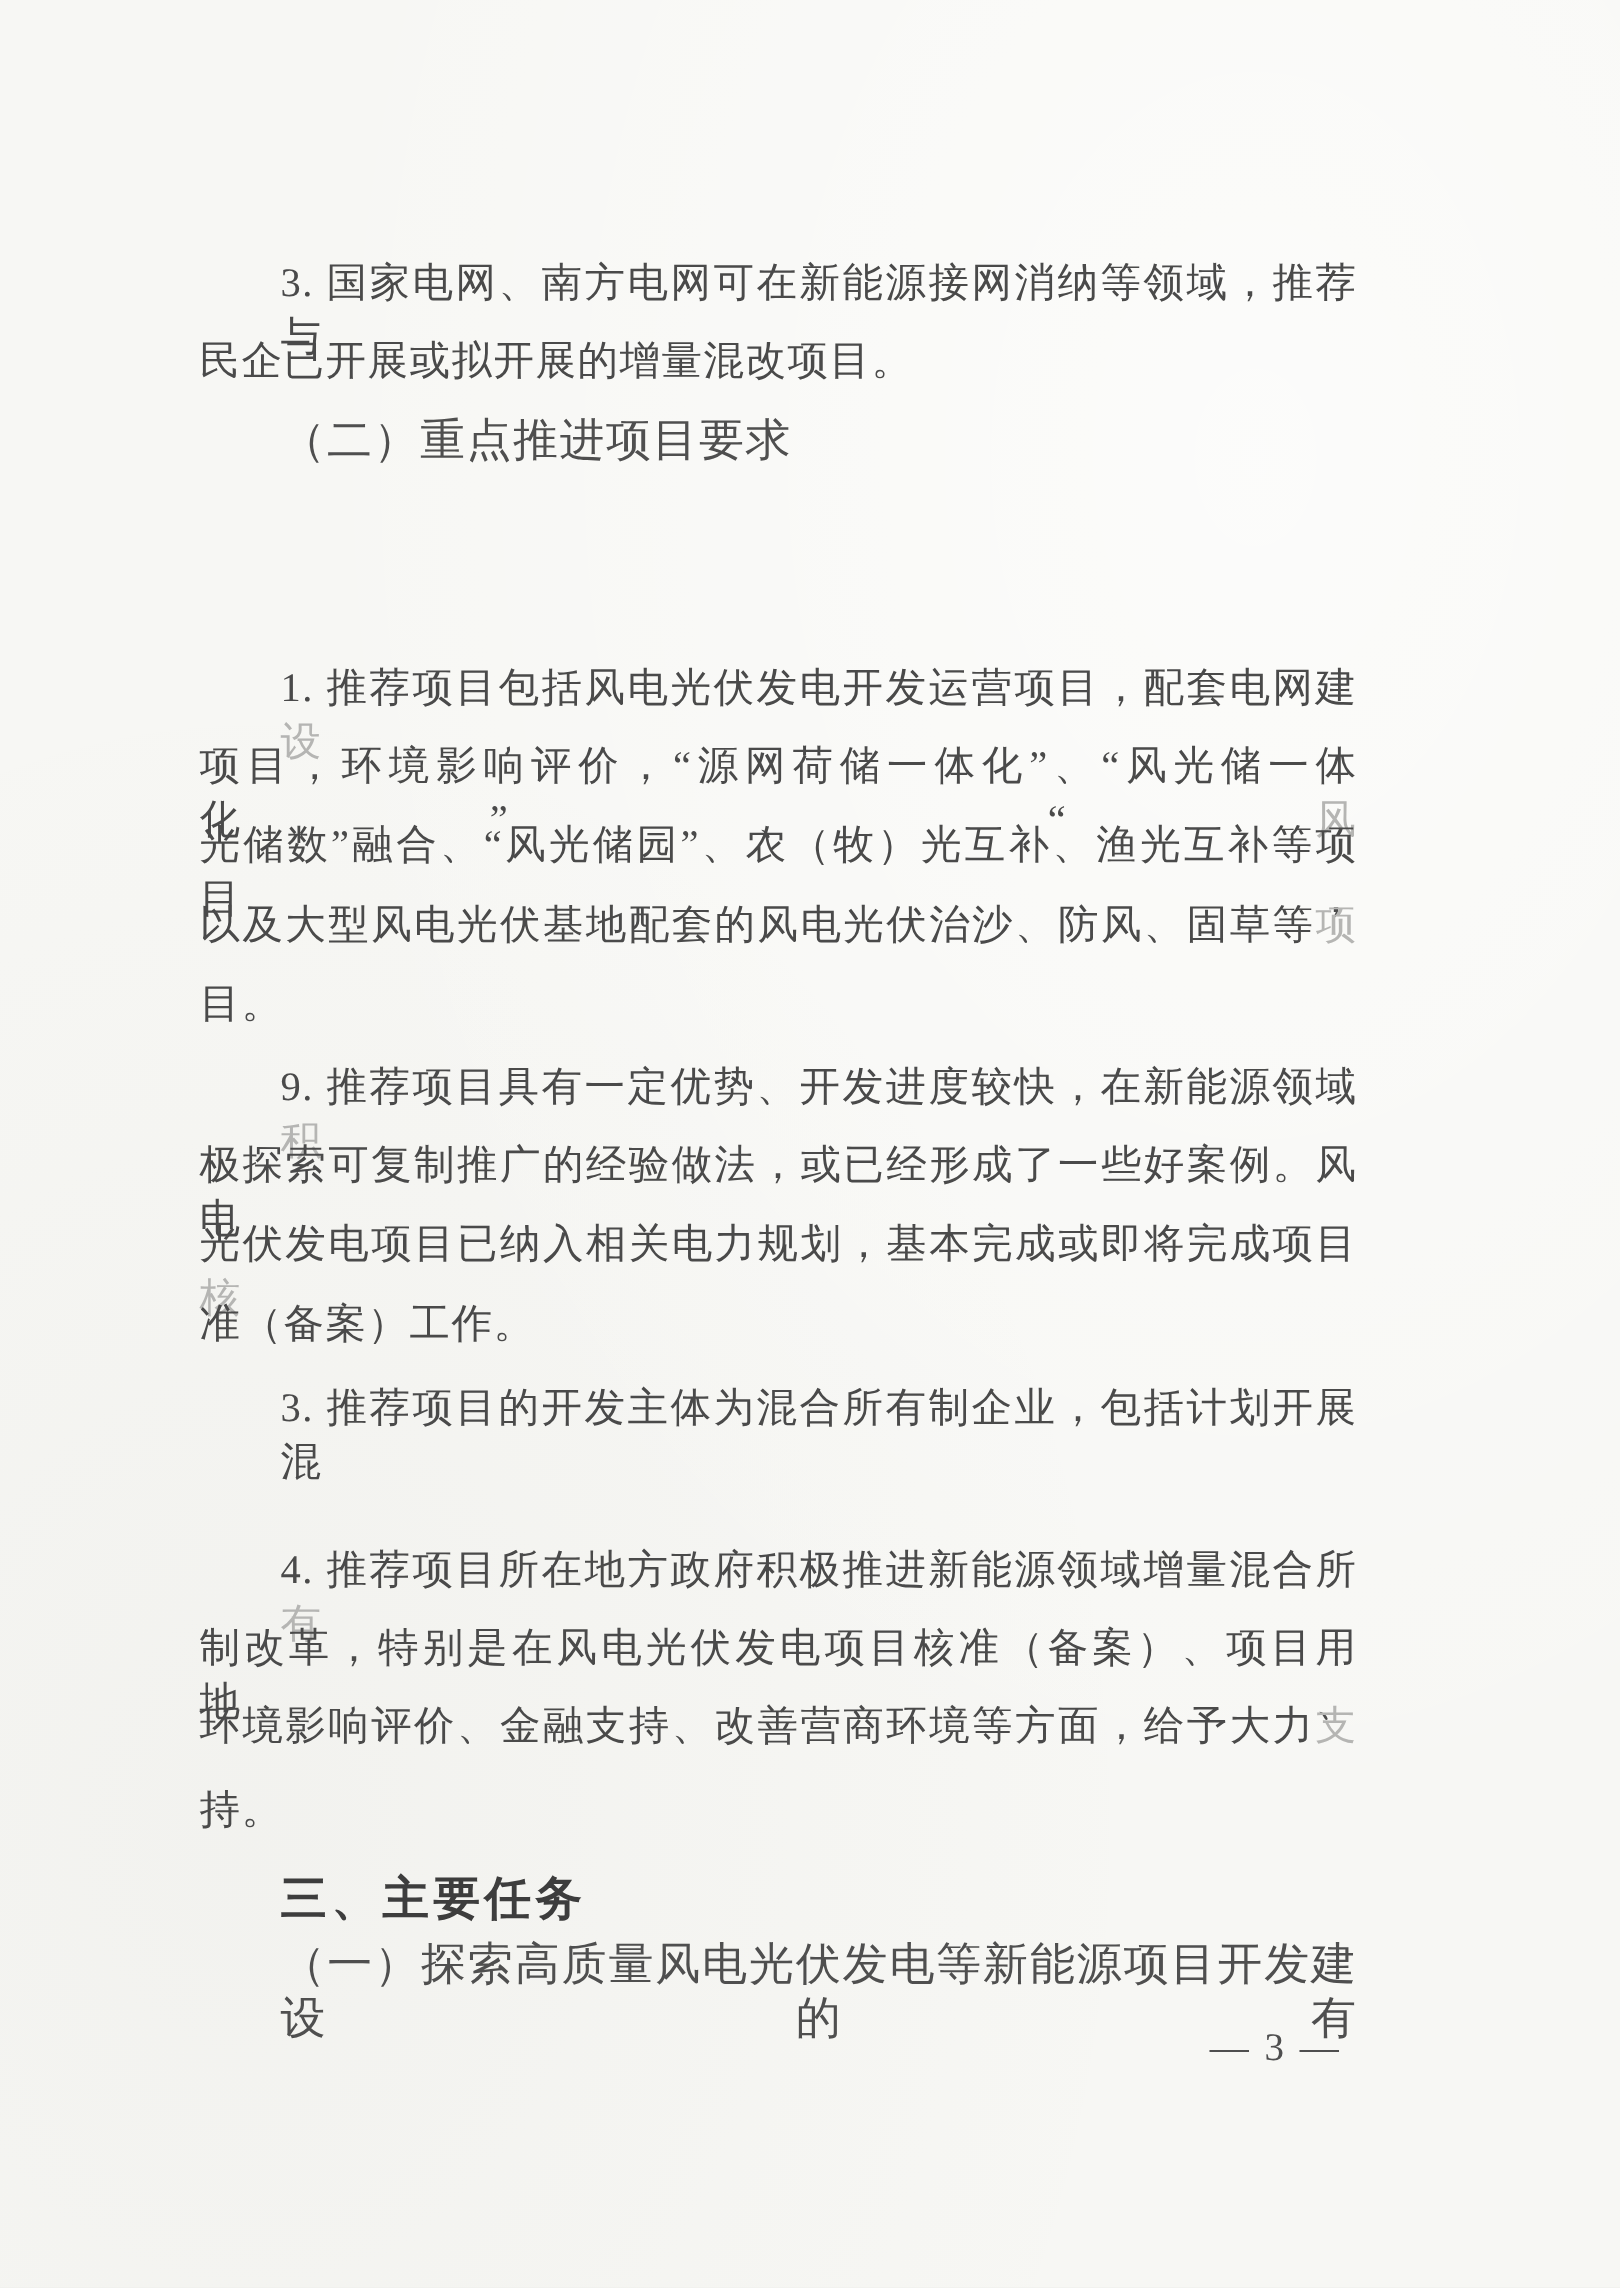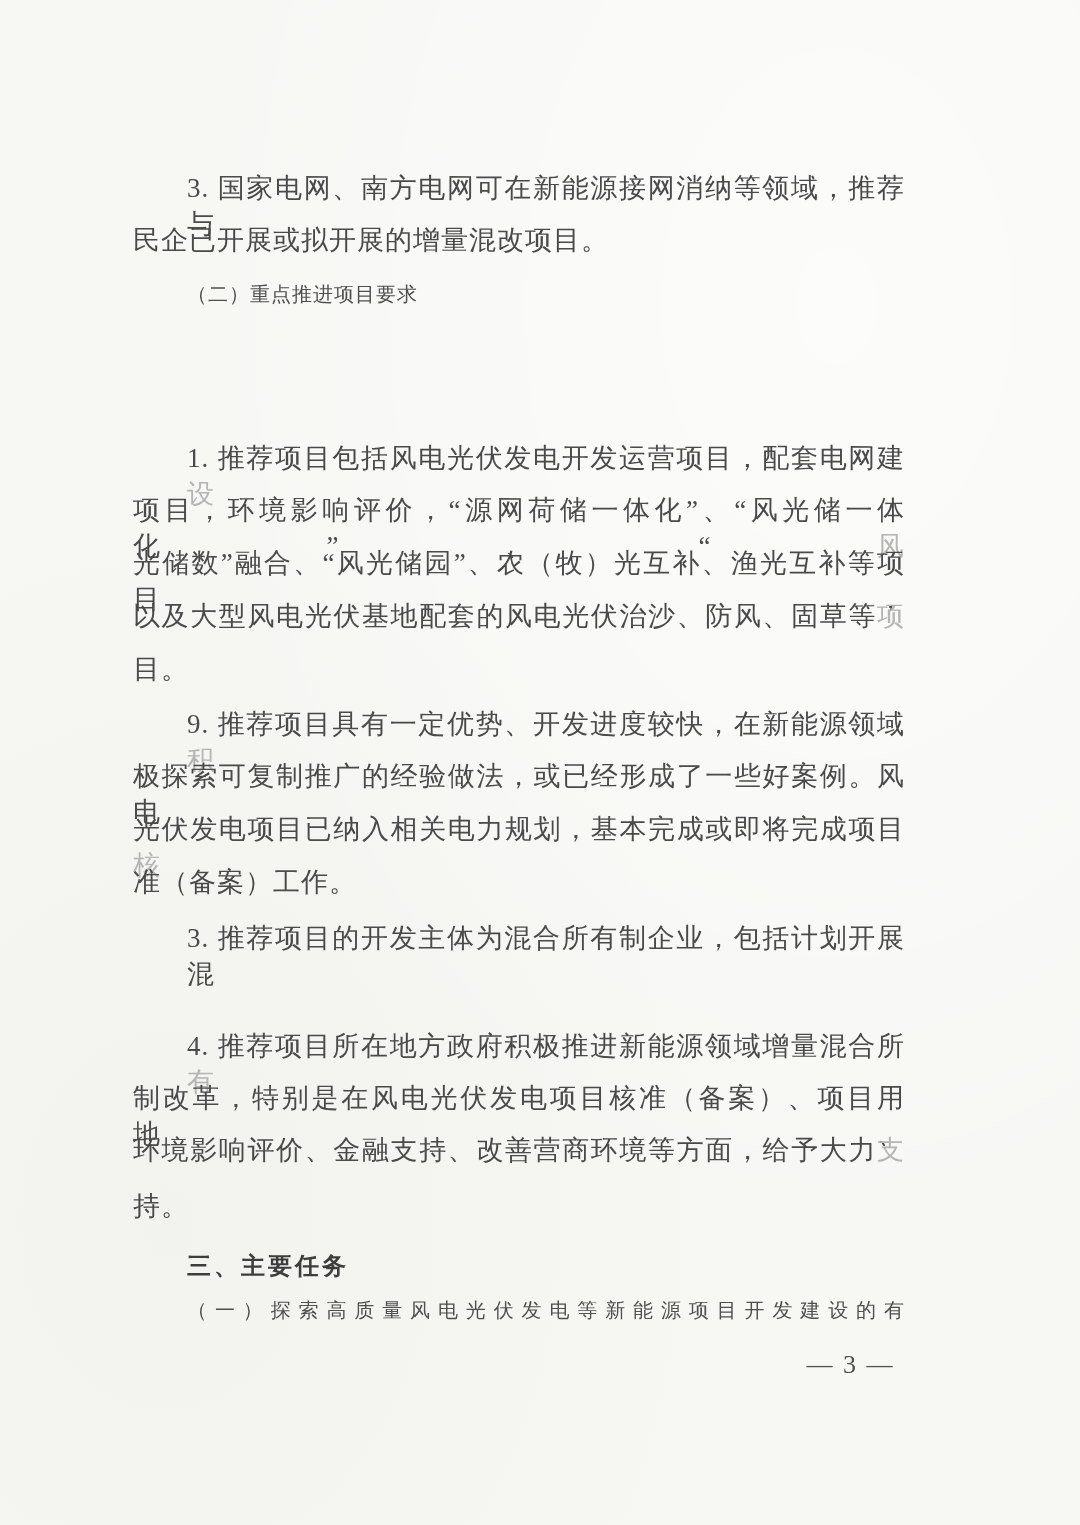--- a/index.html
+++ b/index.html
@@ -23,25 +23,25 @@
     font-size:27px;
     letter-spacing:1px;
     white-space:nowrap;
   }
   .full{
     white-space:normal;
     text-align:justify;
     text-align-last:justify;
   }
   .indent{left:187px;width:718px;}
-  .kai{font-size:20px;color:#4f4f4f;}
+  .kai{font-size:30px;color:#4f4f4f;}
   .hei{
     font-family:"Liberation Sans", sans-serif;
     font-weight:700;
-    font-size:24px;
+    font-size:31px;
     letter-spacing:3px;
     color:#3d3d3d;
   }
   .tail{color:var(--faded,#b5b5b3);}
   .pagenum{
     left:788px;width:125px;
     text-align:center;
     font-size:26px;
     letter-spacing:2px;
     color:#4f4f4f;

